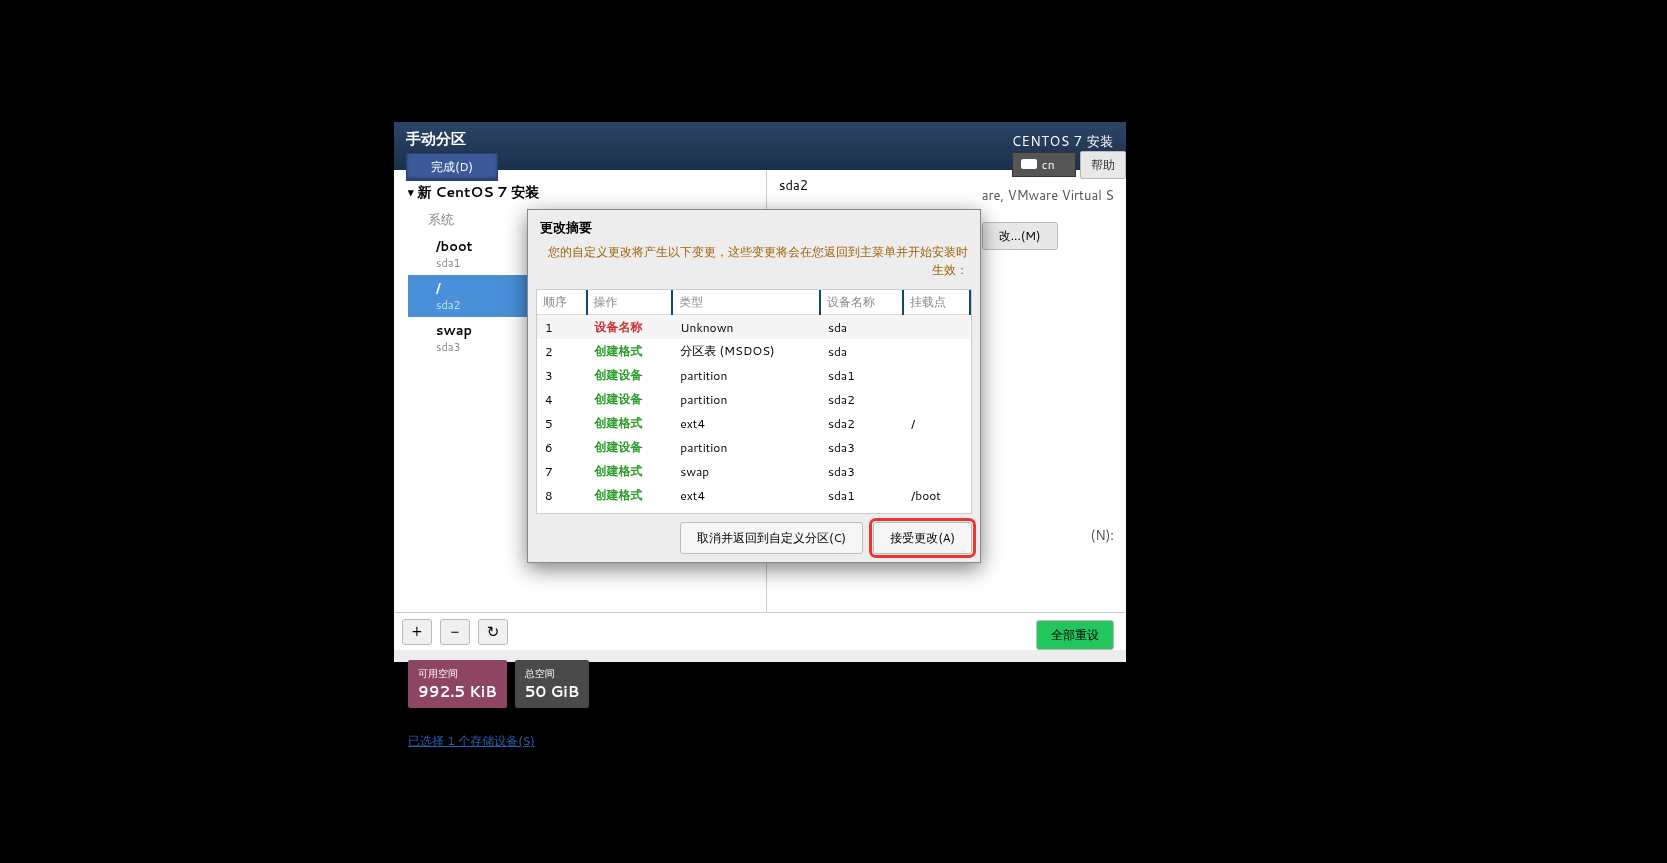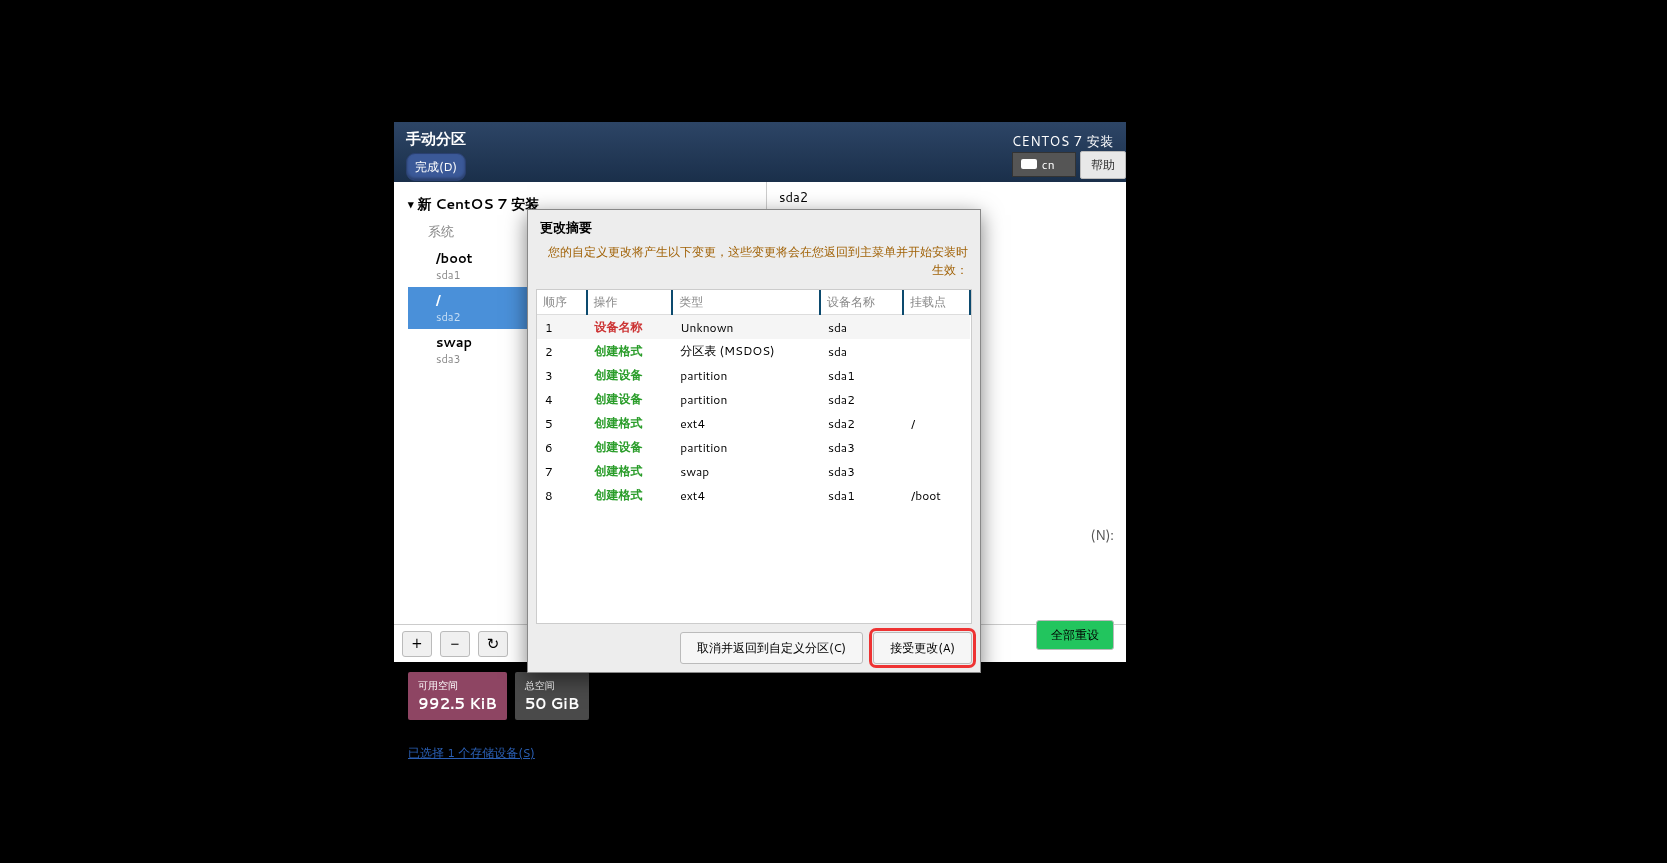--- a/index.html
+++ b/index.html
@@ -1,21 +1,21 @@
 <!DOCTYPE html>
 <html><head>
   <meta charset="utf-8">
   <style>
     * { box-sizing: border-box; margin: 0; padding: 0; font-family: "Cantarell", "Segoe UI", sans-serif; }
     body { background: #000; width: 1667px; height: 863px; position: relative; overflow: hidden; }
 
     .window { position: absolute; left: 394px; top: 122px; width: 732px; height: 540px; background: #ededed; }
-    .header { background: linear-gradient(to bottom, #2d4566, #1a2f4a); color: #fff; height: 60px; padding: 6px 12px; position: relative; }
+    .header { background: linear-gradient(to bottom, #2d4566, #1a2f4a); color: #fff; height: 48px; padding: 6px 12px; position: relative; }
     .header-title { font-size: 15px; font-weight: 600; margin-bottom: 4px; }
-    .done-btn { background: #3b5998; border: 1px solid #2a4070; color: #fff; padding: 4px 8px; font-size: 12px; border-radius: 9px; cursor: pointer; box-shadow: inset 0 -2px 3px rgba(0,0,0,0.3); }
+    .done-btn { background: #3b5998; border: 1px solid #2a4070; color: #fff; padding: 4px 24px; font-size: 12px; border-radius: 0; cursor: pointer; box-shadow: inset 0 -2px 3px rgba(0,0,0,0.3); }
     .header-right { position: absolute; right: 0; top: 6px; }
     .install-label { color: #fff; font-size: 13px; margin-right: 10px; letter-spacing: 0.5px; }
     .lang-selector { background: #555; color: #fff; padding: 3px 20px 3px 8px; font-size: 12px; border: 1px solid #333; display: inline-flex; align-items: center; gap: 5px; }
     .keyboard-icon { display: inline-block; width: 16px; height: 10px; background: #fff; border-radius: 2px; }
     .help-btn { background: #e8e8e8; color: #333; padding: 4px 10px; font-size: 12px; border: 1px solid #bbb; border-radius: 2px; cursor: pointer; display: inline-block; text-align: right; }
 
     .content { display: flex; height: 442px; background: #fff; }
     .sidebar { width: 372px; padding: 8px 14px; }
     .tree-header { font-weight: bold; font-size: 14px; padding: 4px 0; display: flex; align-items: center; gap: 4px; }
     .tree-arrow { font-size: 11px; }
@@ -39,21 +39,21 @@
     .space-boxes { display: flex; gap: 8px; margin-bottom: 19px; }
     .space-box { padding: 6px 10px; border-radius: 2px; }
     .space-box.avail { background: #8e4563; color: #fff; }
     .space-box.total { background: #4a4a4a; color: #fff; }
     .space-label { font-size: 10px; }
     .space-value { font-size: 15px; font-weight: 600; }
     .storage-link { color: #2a5fb4; font-size: 12px; text-decoration: underline; cursor: pointer; }
     .reset-btn { position: absolute; right: 12px; bottom: 12px; background: #22c55e; border: 1px solid #bbb; padding: 5px 14px; border-radius: 3px; font-size: 12px; cursor: pointer; }
 
     
-    .dialog { position: absolute; left: 527px; top: 209px; width: 454px; height: 464px; background: #ededed; border: 1px solid #888; box-shadow: 0 6px 20px rgba(0,0,0,0.5); display: flex; flex-direction: column; }
+    .dialog { position: absolute; left: 527px; top: 209px; width: 454px; height: 354px; background: #ededed; border: 1px solid #888; box-shadow: 0 6px 20px rgba(0,0,0,0.5); display: flex; flex-direction: column; }
     .dialog-title { font-weight: bold; font-size: 13px; padding: 8px 12px 2px; }
     .dialog-subtitle { font-size: 12px; color: #a16207; padding: 4px 12px 10px; text-align: right; }
     .table-wrap { flex: 1; margin: 0 8px; background: #fff; border: 1px solid #ccc; overflow: hidden; }
     .table { width: 100%; font-size: 12px; border-collapse: collapse; }
     .table th { text-align: left; color: #888; font-weight: normal; padding: 3px 6px; border-bottom: 1px solid #ddd; border-right: 2px solid #0c4a6e; font-size: 12px; }
     .table td { padding: 3px 8px; }
     .table tr:first-child td { background: #f5f5f5; }
     .op-destroy { color: #cc3333; font-weight: 600; }
     .op-create { color: #2a9d2a; font-weight: 600; }
     .dialog-buttons { padding: 8px; display: flex; justify-content: flex-end; gap: 10px; }
@@ -94,20 +94,25 @@
             <div class="dev">sda2</div>
           </div>
           <div class="tree-item">
             <div class="label">swap</div>
             <div class="dev">sda3</div>
           </div>
         </div>
     </div>
     <div class="right-pane">
       <div class="section-title">sda2</div>
+      <div style="position:absolute; right:12px; top:64px;">
+        <div class="bg-text">are, VMware Virtual S</div>
+        <br>
+        <button class="modify-btn">改...(M)</button>
+      </div>
       <div class="hint-n">(N):</div>
     </div>
   </div>
 
   <div class="toolbar">
     <button class="tool-btn">+</button>
     <button class="tool-btn">−</button>
     <button class="tool-btn">↻</button>
   </div>
 

